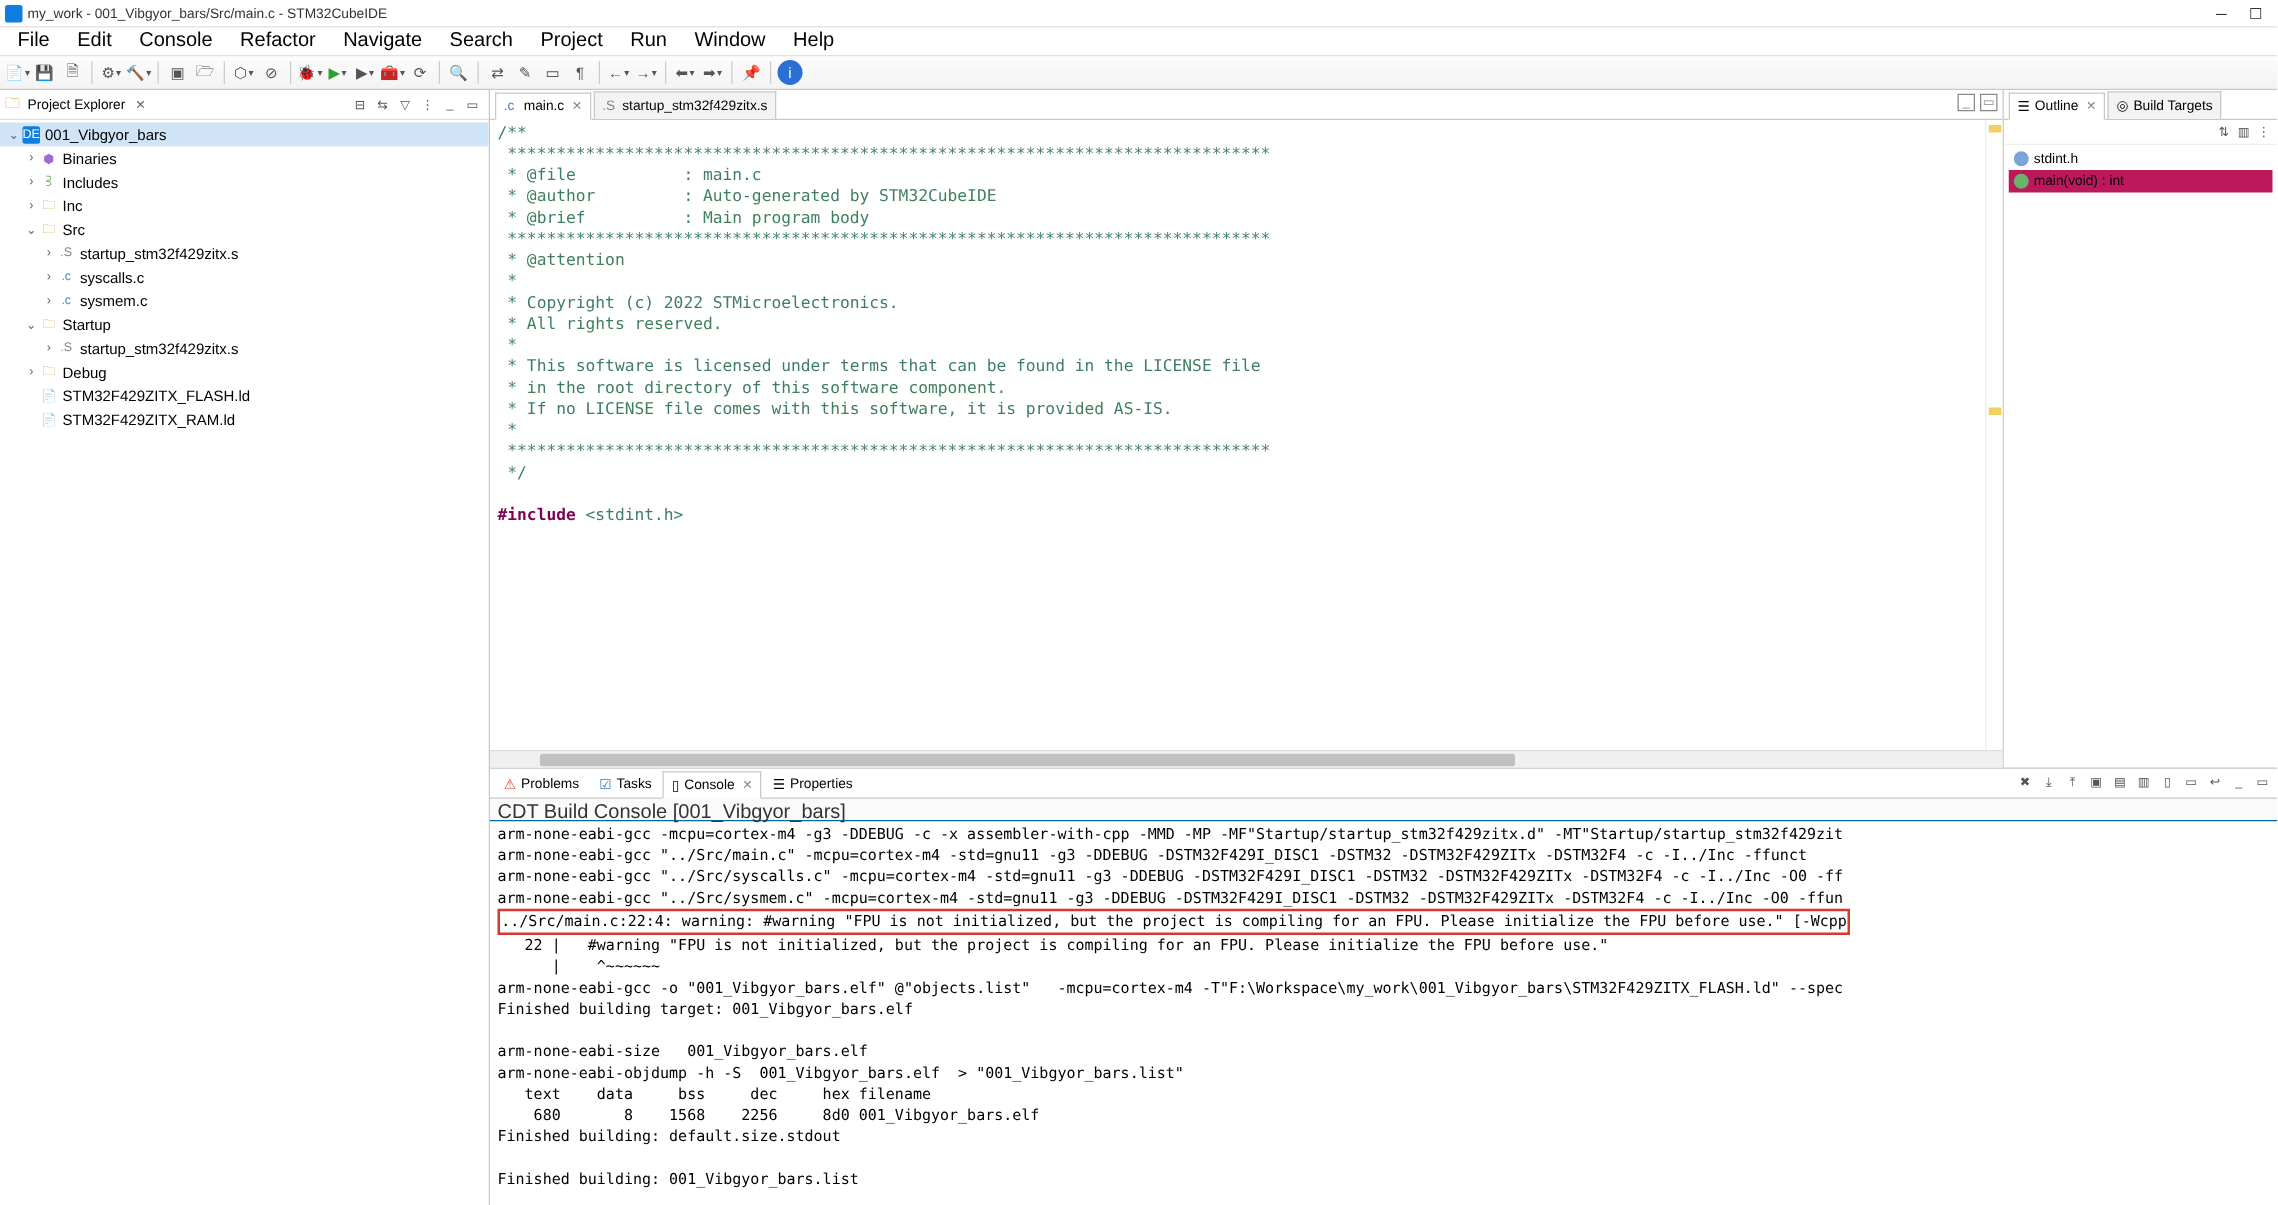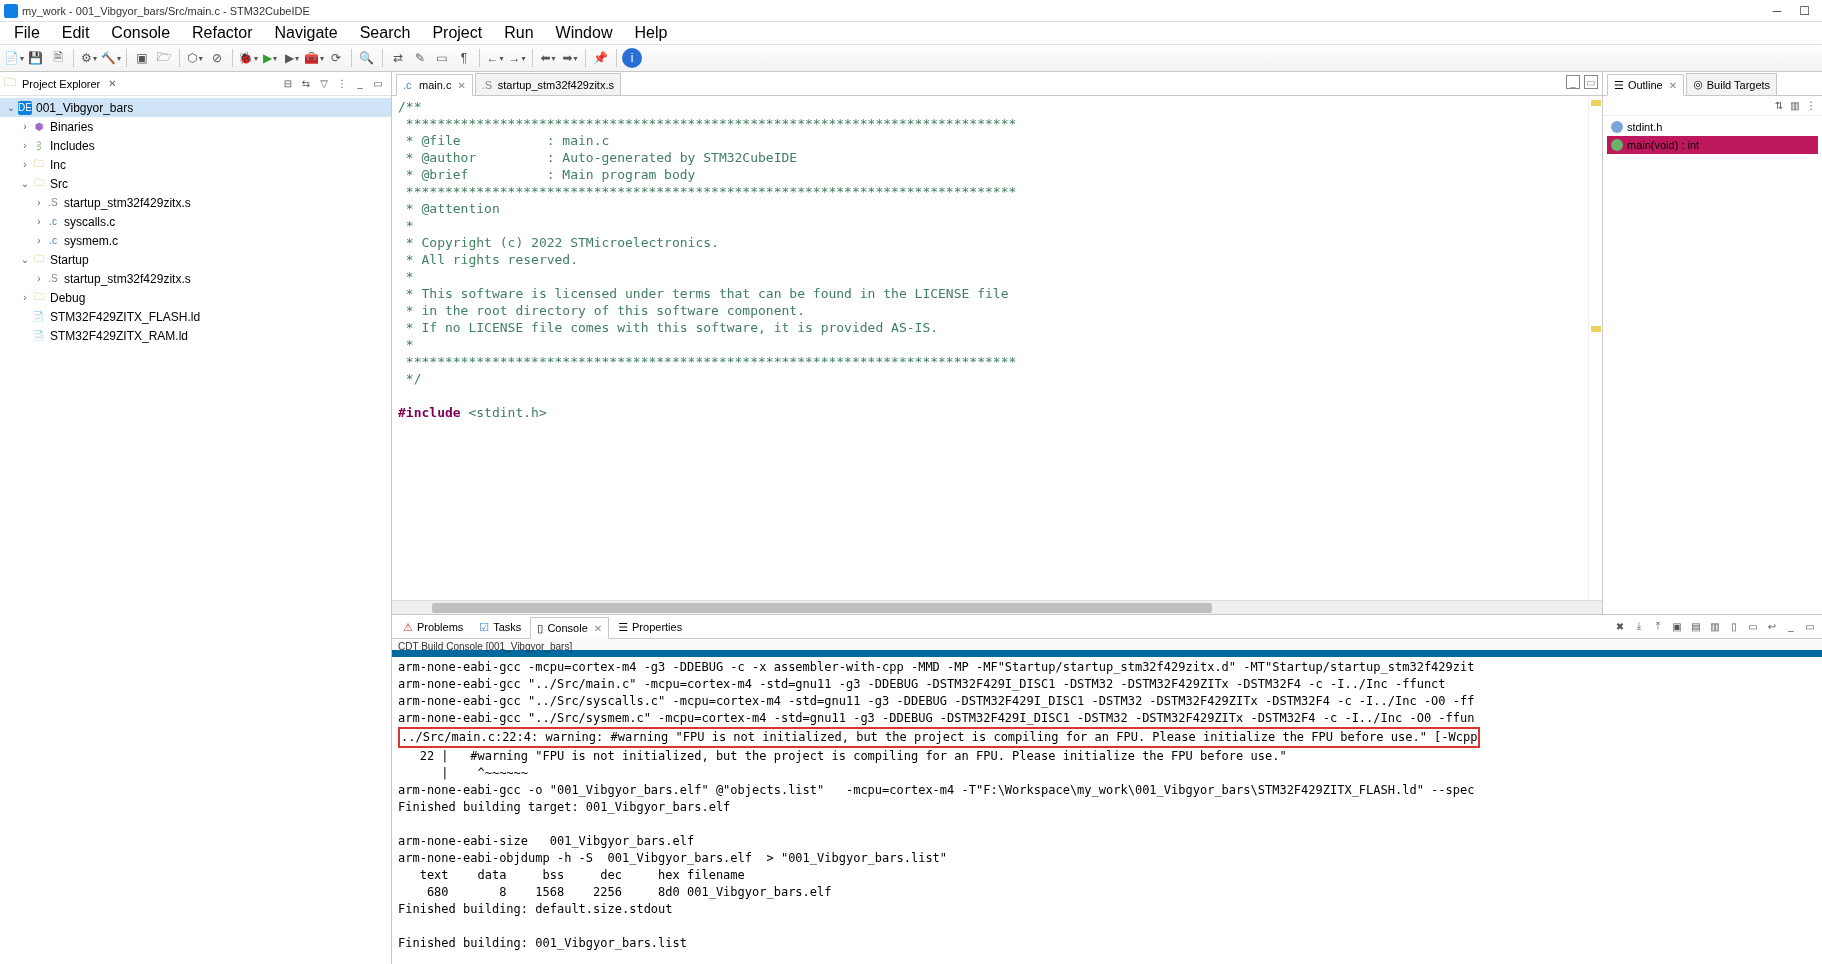--- a/index.html
+++ b/index.html
@@ -66,21 +66,21 @@
 .outline-body .oicon { width: 12px; height: 12px; border-radius: 6px; display: inline-block; }
 .oicon.inc { background: #7aa5d6; }
 .oicon.fn { background: #6bb36b; }
 .bottom { height: 350px; border-top: 1px solid #c8c8c8; display: flex; flex-direction: column; }
 .btabs { height: 24px; border-bottom: 1px solid #c8c8c8; display: flex; align-items: flex-end; padding-left: 4px; position: relative; }
 .btab { height: 22px; padding: 0 6px; display: flex; align-items: center; gap: 4px; border: 1px solid transparent; font-size: 11px; background: transparent; margin-right: 2px; }
 .btab.active { background: #fff; border: 1px solid #c8c8c8; border-bottom: 1px solid #fff; margin-bottom: -1px; }
 .btab .tx { font-size: 10px; color: #888; margin-left: 2px; }
 .btabs .right-icons { position: absolute; right: 4px; top: 3px; display: flex; gap: 3px; }
 .btabs .right-icons .ri { width: 16px; height: 16px; font-size: 10px; color: #555; display: flex; align-items: center; justify-content: center; }
-.console-title { height: 18px; font-size: 10px; color: #333; padding: 2px 6px; border-bottom: 7px solid #0369a1; background: #fafafa; }
+.console-title { height: 18px; font-size: 16px; color: #333; padding: 2px 6px; border-bottom: 1px solid #0369a1; background: #fafafa; }
 .console-body { flex: 1; overflow: auto; font-family: Consolas, monospace; font-size: 12px; white-space: pre; padding: 2px 6px; line-height: 17px; }
 .console-body .hl { border: 2px solid #d9362e; padding: 0 1px; display: inline-block; }
 </style>
 </head>
 <body>
 
 <div class="window">
 
   <div class="titlebar">
     <div class="icon-app"></div>

